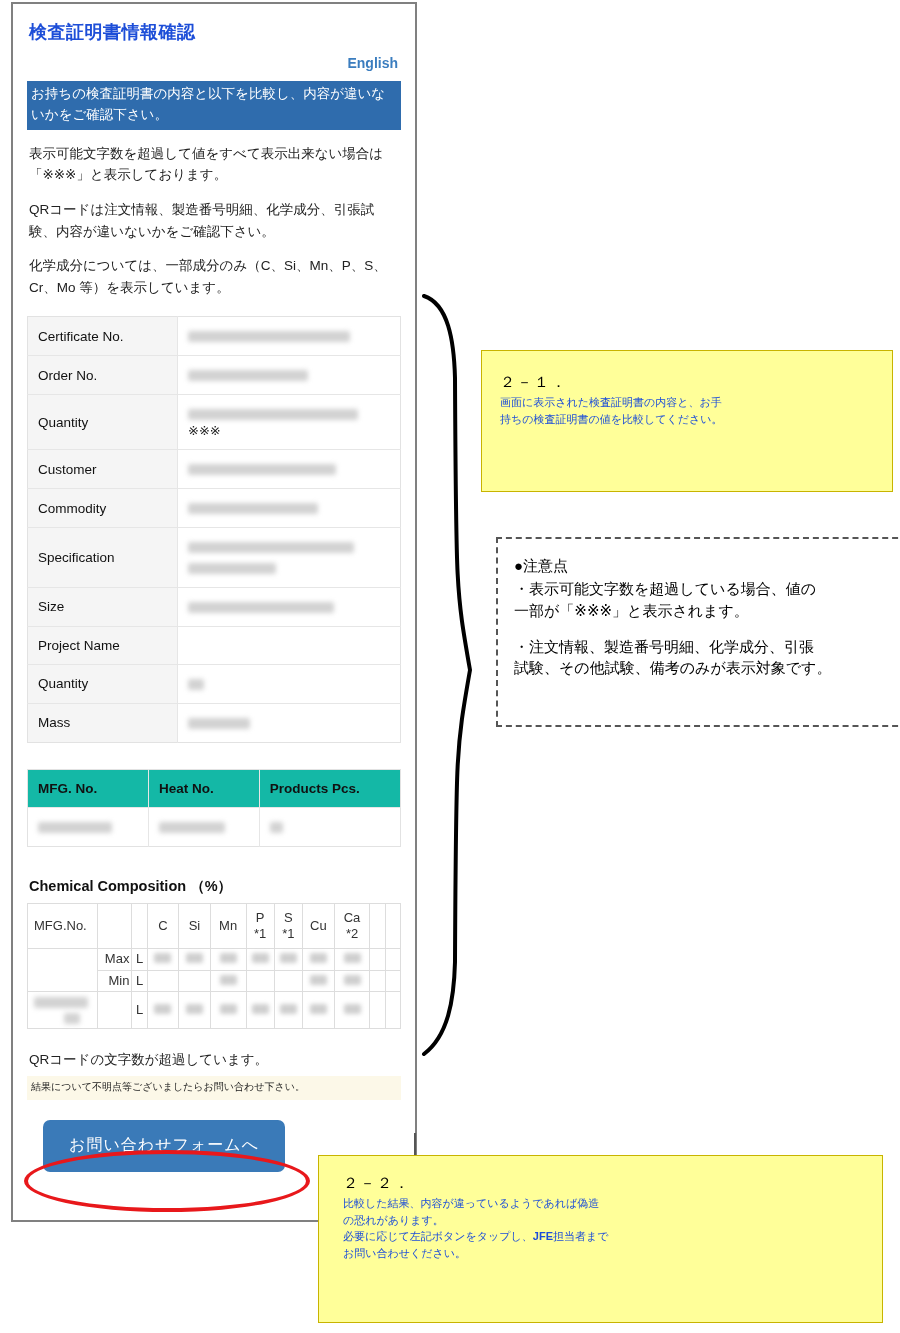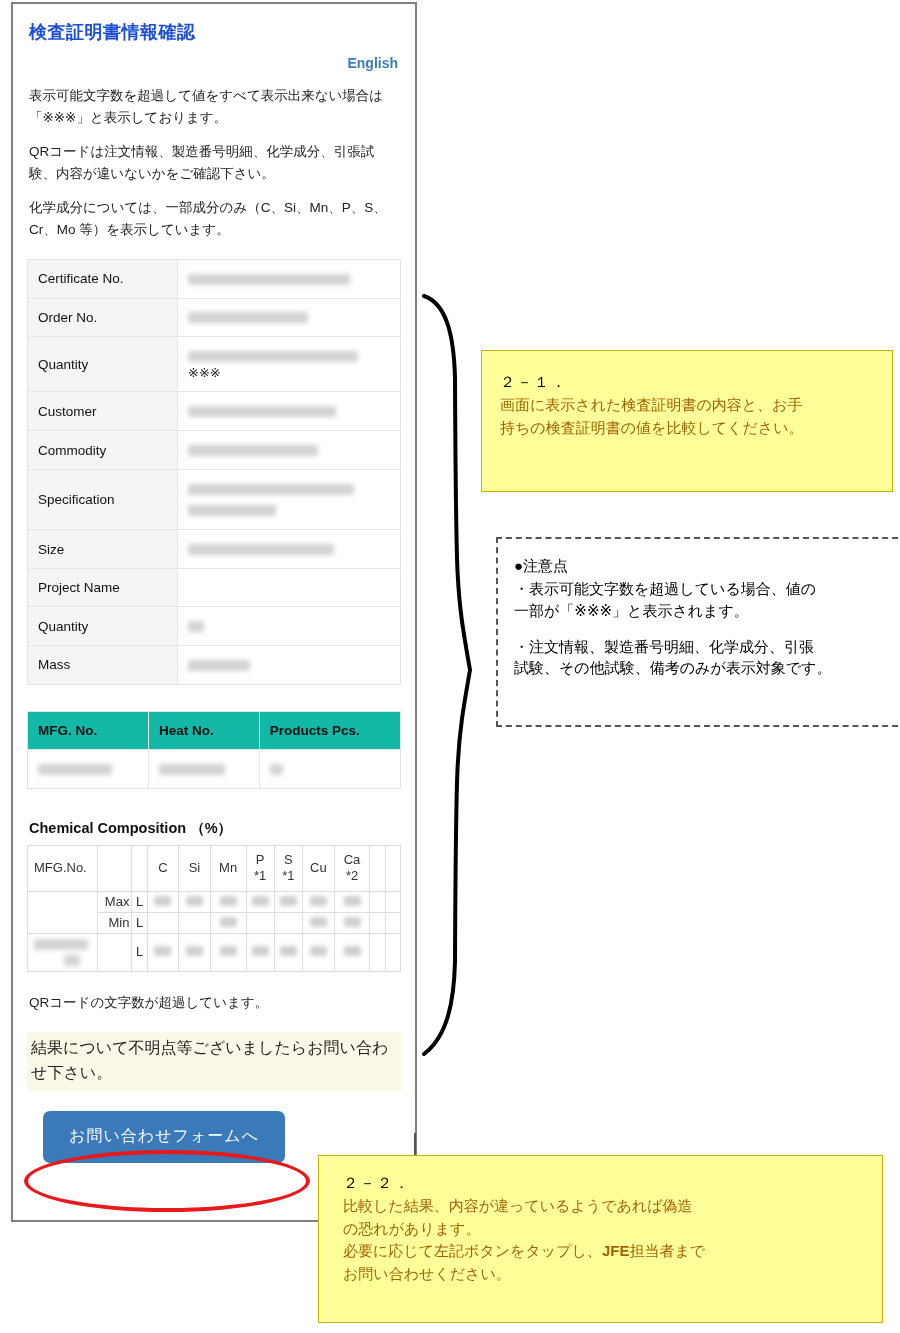--- a/index.html
+++ b/index.html
@@ -168,23 +168,23 @@
   .chem-empty { display: inline-block; width: 17px; height: 10px; }
 
   
   #qr-warning {
     margin-top: 22px;
     font-size: 13.5px;
     color: #222;
     padding-left: 2px;
   }
   #contact-note {
-    margin-top: 20px;
+    margin-top: 7px;
     background: #fcf8e8;
-    font-size: 16px;
+    font-size: 10px;
     line-height: 1.6;
     color: #222;
     padding: 3px 4px 5px 4px;
   }
 
   
   #contact-button-wrap {
     margin-top: 20px;
     padding-left: 16px;
   }
@@ -224,23 +224,23 @@
     padding: 22px 16px 0 18px;
   }
   .anno-num {
     font-family: "Liberation Mono", "DejaVu Sans Mono", monospace;
     font-size: 15px;
     color: #000;
     letter-spacing: 2px;
     margin-bottom: 2px;
   }
   .anno-body {
-    font-size: 15px;
+    font-size: 11px;
     line-height: 1.5;
-    color: #a16207;
+    color: #1d4ed8;
   }
 
   
   #anno-notes {
     position: absolute;
     left: 496px; top: 537px;
     width: 412px; height: 190px;
     border: 2px dashed #555555;
     padding: 18px 14px 0 16px;
     background: #ffffff;
@@ -271,20 +271,21 @@
 
 <div id="phone-frame">
   <div id="phone-screen">
 
     <div id="page-title">検査証明書情報確認</div>
 
     <div id="lang-link-row">
       <a id="lang-link">English</a>
     </div>
 
+    <div id="notice-banner">お持ちの検査証明書の内容と以下を比較し、内容が違いないかをご確認下さい。</div>
 
     <div class="info-para">表示可能文字数を超過して値をすべて表示出来ない場合は「※※※」と表示しております。</div>
     <div class="info-para">QRコードは注文情報、製造番号明細、化学成分、引張試験、内容が違いないかをご確認下さい。</div>
     <div class="info-para">化学成分については、一部成分のみ（C、Si、Mn、P、S、Cr、Mo 等）を表示しています。</div>
 
     <table id="info-table">
       <tbody id="info-table-body">
           <tr>
             <td class="lbl">Certificate No.</td>
             <td class="val"><span class="redact" style="width: 162px;"></span></td>

